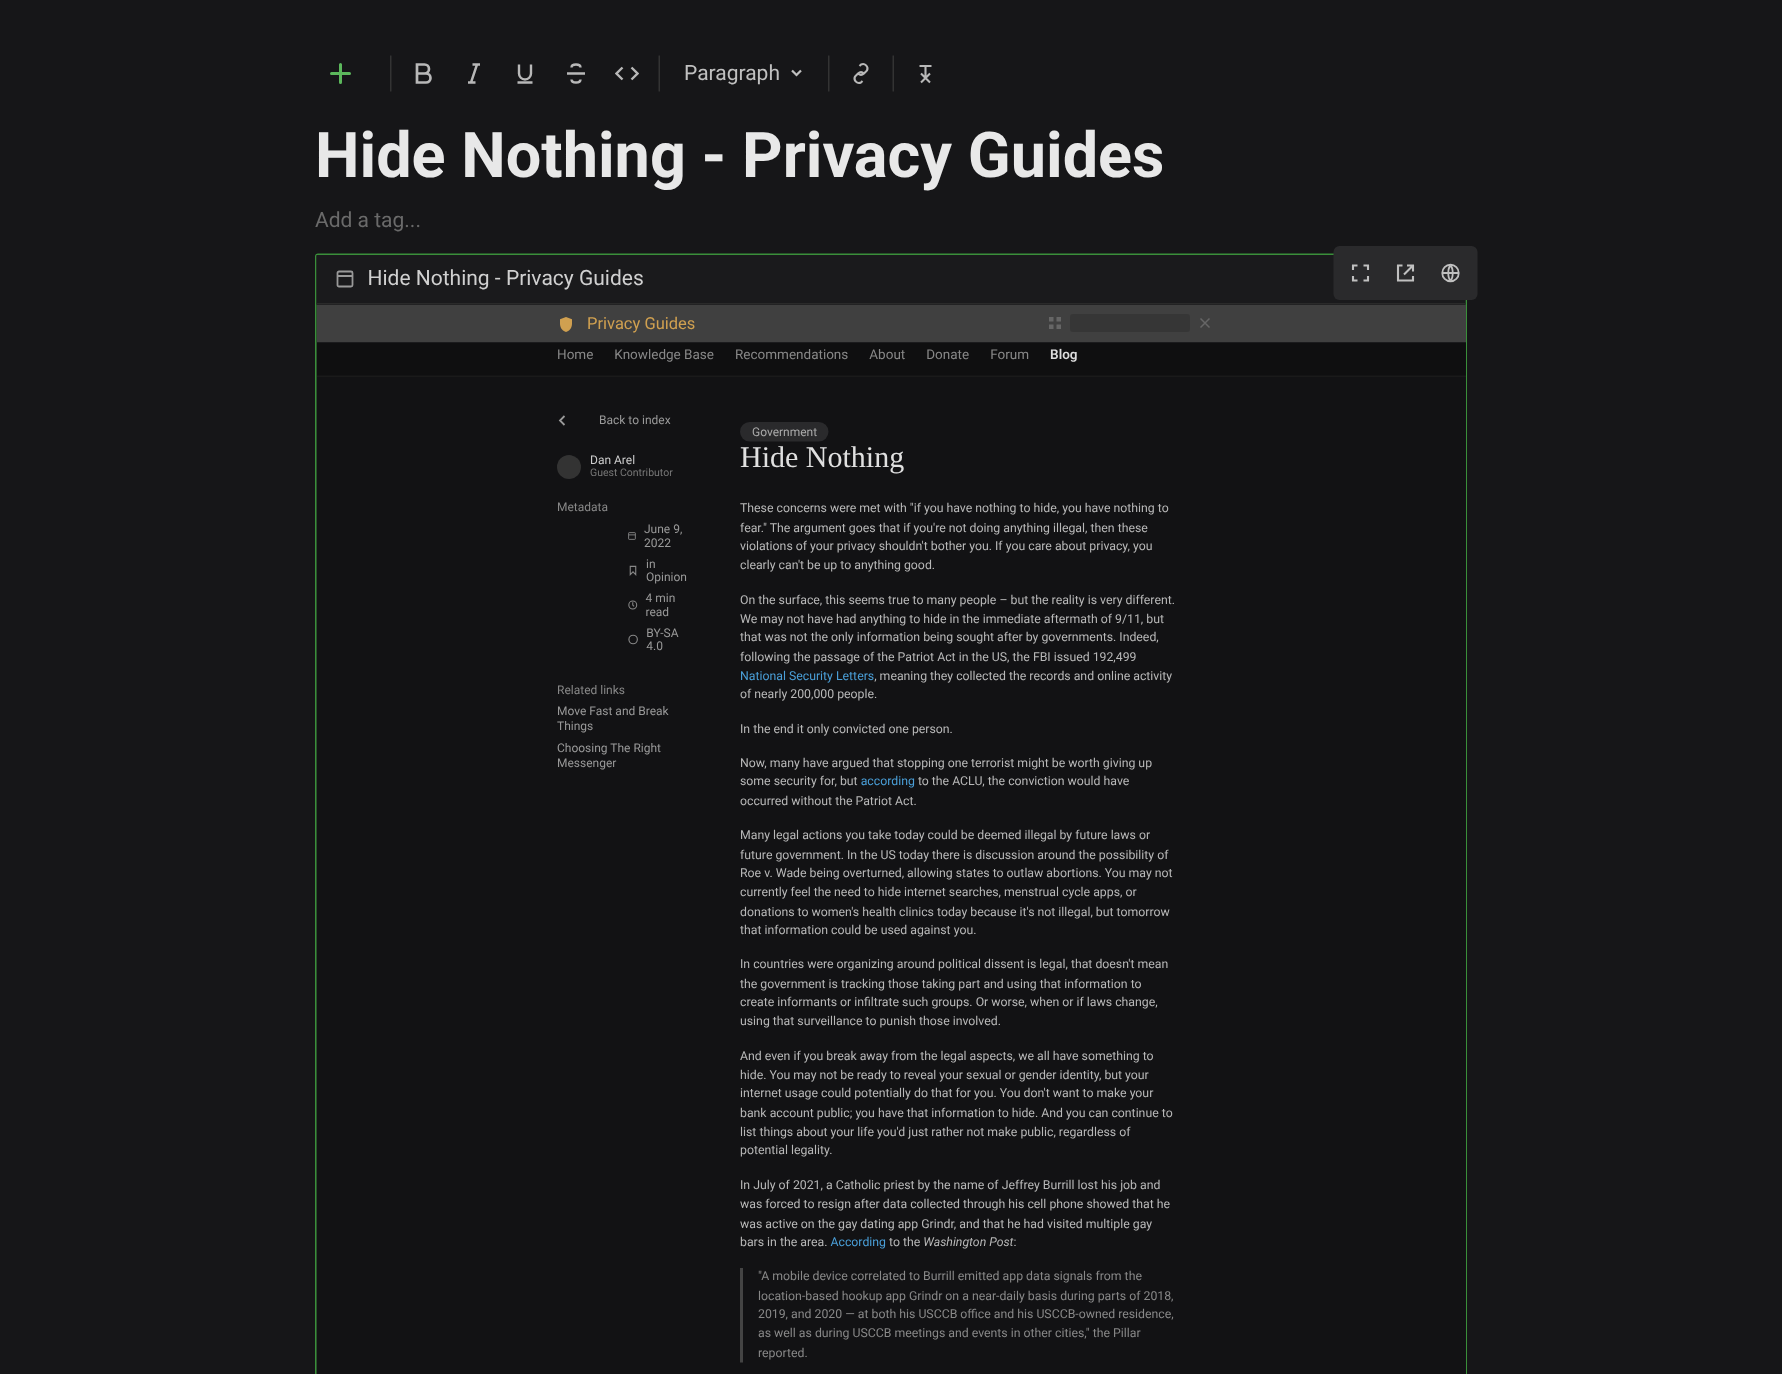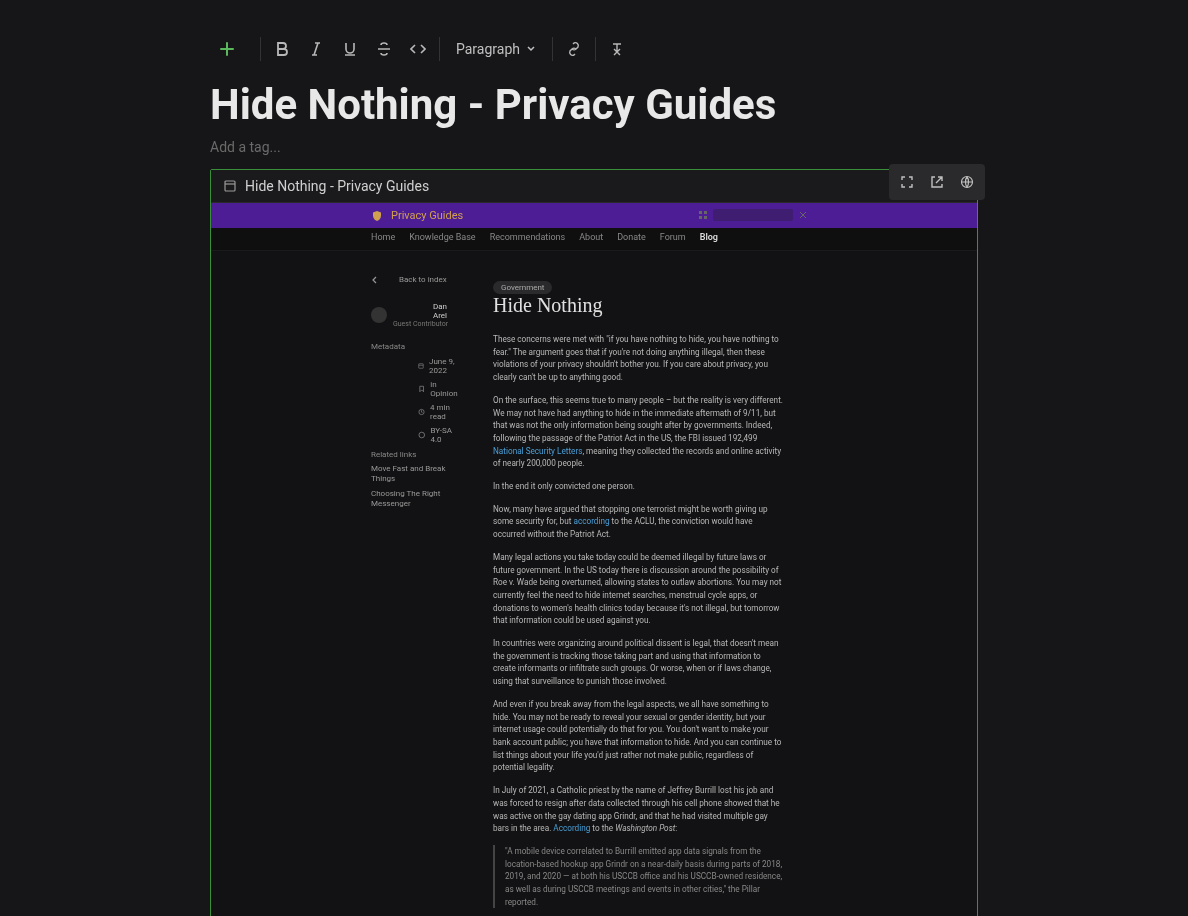--- a/index.html
+++ b/index.html
@@ -14,37 +14,37 @@
 .tag-input { padding: 6px 210px 14px 210px; color: #6a6a6a; font-size: 14px; }
 .embed-wrapper { margin: 0 210px 0 210px; border: 1px solid #3a8f3a; border-radius: 2px; position: relative; background: #1a1a1c; }
 .embed-header { display: flex; align-items: center; padding: 8px 12px; background: #1a1a1c; border-bottom: 1px solid #2a2a2a; }
 .embed-header-title { display: flex; align-items: center; gap: 8px; color: #d0d0d0; font-size: 14px; flex: 1; }
 .embed-controls { position: absolute; top: -6px; right: -8px; display: flex; gap: 2px; background: #2a2a2c; border-radius: 4px; padding: 4px; }
 .embed-ctrl-btn { width: 28px; height: 28px; display: flex; align-items: center; justify-content: center; color: #c0c0c0; cursor: pointer; }
 .embed-content { background: #121214; height: 720px; overflow-y: auto; position: relative; }
 .embed-content::-webkit-scrollbar { width: 8px; }
 .embed-content::-webkit-scrollbar-track { background: #1a1a1c; }
 .embed-content::-webkit-scrollbar-thumb { background: #3a3a3c; border-radius: 4px; }
-.site-header { background: #4c1d95; padding: 6px 0; display: flex; align-items: flex-start; justify-content: space-between; padding-left: 160px; padding-right: 170px; }
+.site-header { background: #404040; padding: 6px 0; display: flex; align-items: flex-start; justify-content: space-between; padding-left: 160px; padding-right: 170px; }
 .site-logo { display: flex; align-items: center; gap: 8px; color: #d0a050; font-size: 11px; }
 .site-search { display: flex; align-items: center; gap: 6px; }
 .site-search-box { background: #222; width: 80px; height: 12px; border-radius: 2px; opacity: 0.3; }
 .site-nav { background: #0f0f10; padding: 4px 160px 8px 160px; display: flex; gap: 14px; font-size: 9px; color: #888; border-bottom: 1px solid #1a1a1a; }
 .site-nav-item { cursor: pointer; }
 .site-nav-item.active { color: #ddd; font-weight: 600; }
 .site-body { display: flex; padding: 24px 160px 40px 160px; gap: 30px; }
 .site-sidebar { width: 92px; font-size: 8px; color: #888; }
 .back-link { display: flex; align-items: center; gap: 20px; margin-bottom: 18px; color: #999; cursor: pointer; }
 .author-block { display: flex; align-items: center; gap: 6px; margin-bottom: 14px; }
 .avatar { width: 16px; height: 16px; border-radius: 50%; background: #333; }
-.author-name { color: #ccc; font-size: 8px; margin-left: 40px; }
+.author-name { color: #ccc; font-size: 8px; }
 .author-role { color: #777; font-size: 7px; }
 .meta-label { color: #888; font-size: 8px; margin-bottom: 6px; }
 .meta-row { display: flex; align-items: center; gap: 5px; margin-bottom: 5px; font-size: 8px; color: #999; margin-left: 47px; }
-.related-label { margin-top: 6px; margin-bottom: 5px; color: #888; font-size: 8px; }
+.related-label { margin-top: 20px; margin-bottom: 5px; color: #888; font-size: 8px; }
 .related-item { font-size: 8px; color: #999; margin-bottom: 4px; cursor: pointer; line-height: 1.3; }
 .site-main { flex: 1; max-width: 290px; }
 .tag-pill { display: inline-block; background: #2a2a2c; color: #aaa; font-size: 8px; padding: 2px 8px; border-radius: 8px; }
 .article-title { font-size: 20px; color: #e0e0e0; font-weight: 400; margin-bottom: 16px; font-family: Georgia, serif; }
 .article-p { font-size: 8.2px; color: #b8b8b8; line-height: 1.55; margin-bottom: 10px; }
 .article-link { color: #4a9fd8; }
 .article-em { font-style: italic; }
 .blockquote { border-left: 2px solid #444; padding-left: 10px; margin-bottom: 10px; }
 .blockquote .article-p { color: #888; margin-bottom: 8px; }
 svg { display: block; }

